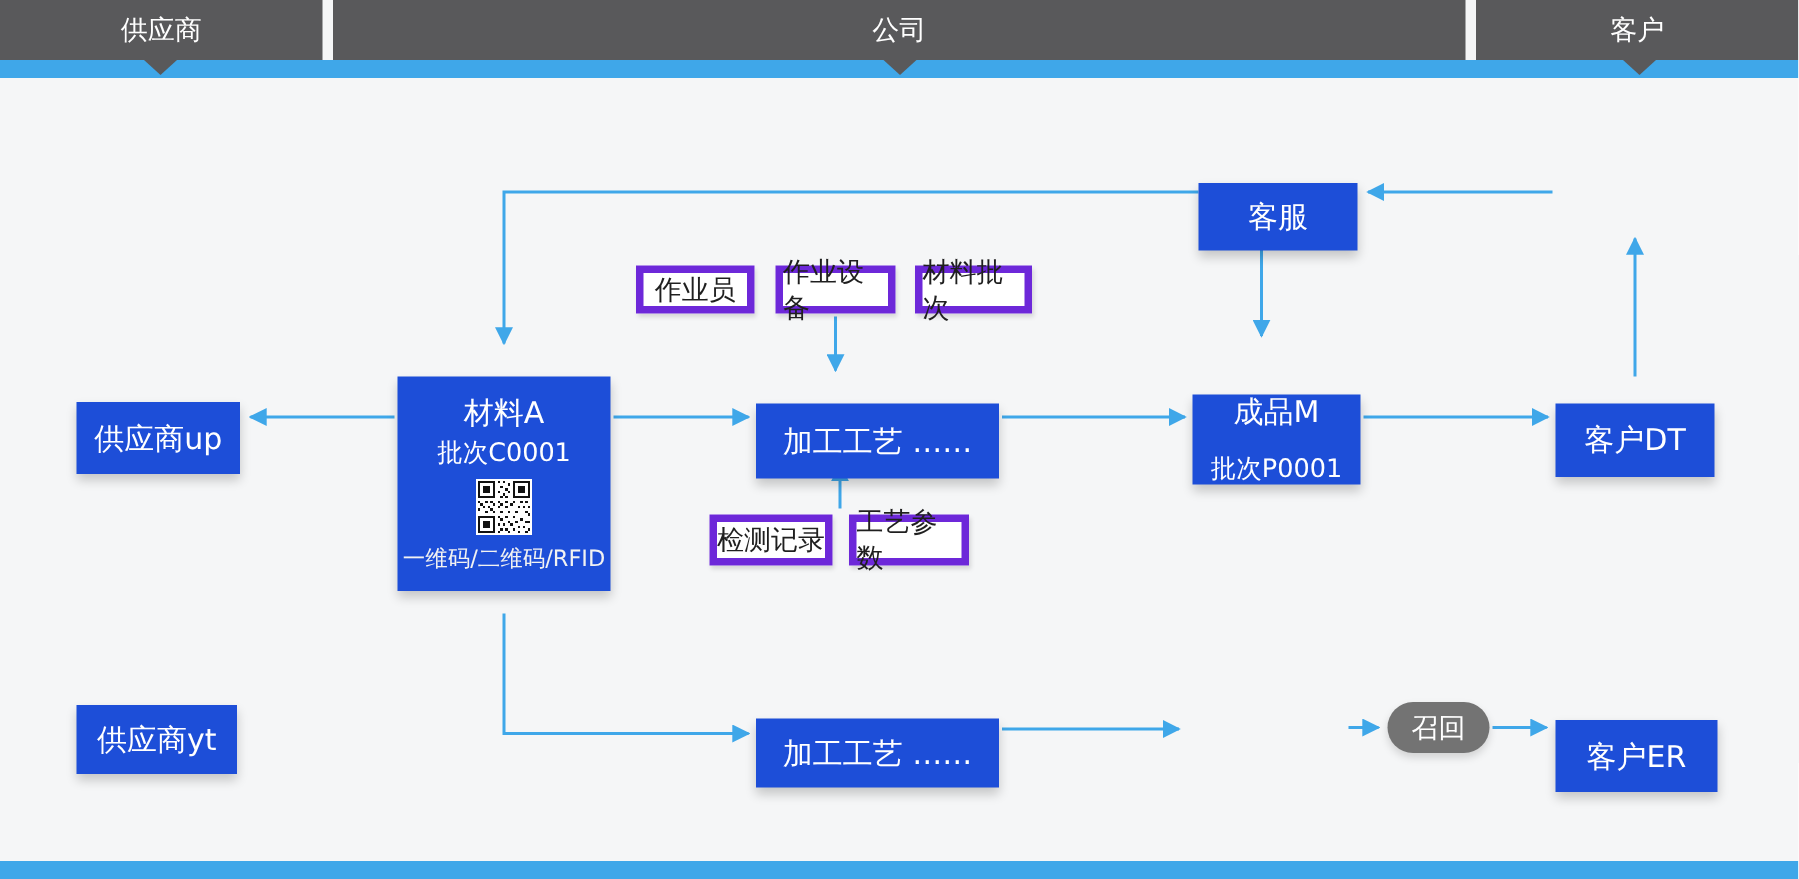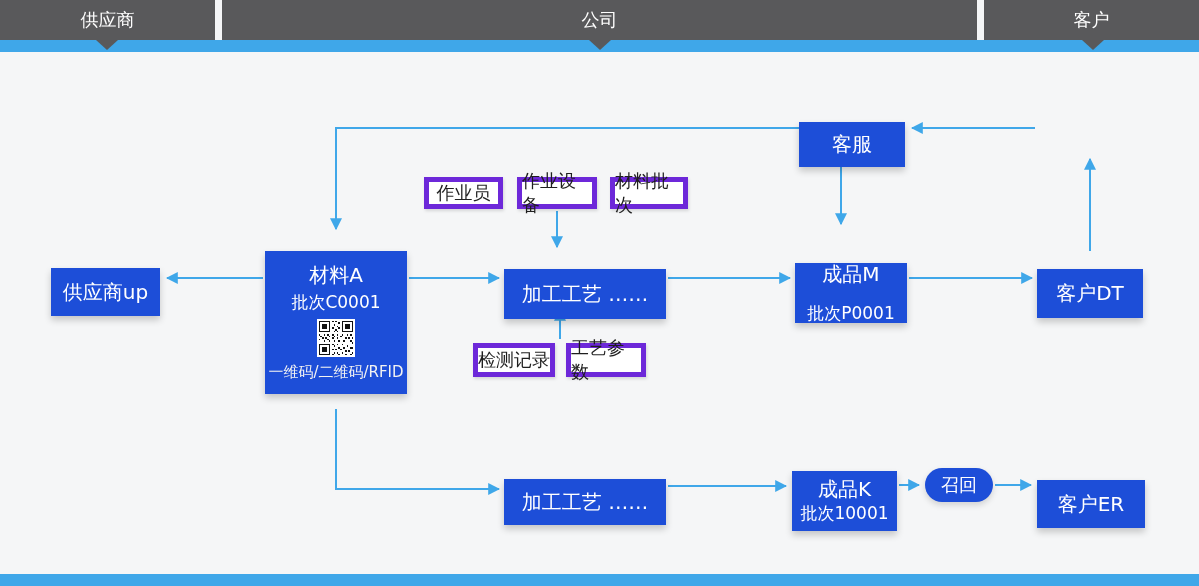--- a/index.html
+++ b/index.html
@@ -23,21 +23,21 @@
   .gcol{flex-direction:column;}
   .sub{font-size:17px;}
   .sub15{font-size:15px;color:#f2f2f2;}
 
   
   .tag{position:absolute;background:#fff;border:5px solid #6d28d9;color:#1f1f1f;
        display:flex;align-items:center;justify-content:center;font-size:18px;
        box-shadow:1px 2px 3px rgba(0,0,0,0.13);box-sizing:border-box;z-index:6;}
 
   
-  .pill{position:absolute;background:#1d4ed8;color:#fff;font-size:18px;display:flex;
+  .pill{position:absolute;background:#737373;color:#fff;font-size:18px;display:flex;
         align-items:center;justify-content:center;border-radius:17px;
         box-shadow:0 3px 6px rgba(0,0,0,0.15);z-index:6;}
 
   svg.arrows{position:absolute;left:0;top:0;z-index:5;pointer-events:none;}
   svg.qr{display:block;margin:2px 0;}
 </style>
 </head>
 <body>
 
 <div class="stage">
@@ -118,26 +118,23 @@
   </div>
 
   <div class="gbox" style="left:1037px;top:253px;width:106px;height:49px;">客户DT</div>
 
   <div class="tag" style="left:424px;top:177px;width:79px;height:32px;">作业员</div>
   <div class="tag" style="left:517px;top:177px;width:80px;height:32px;">作业设备</div>
   <div class="tag" style="left:610px;top:177px;width:78px;height:32px;">材料批次</div>
   <div class="tag" style="left:473px;top:343px;width:82px;height:34px;">检测记录</div>
   <div class="tag" style="left:566px;top:343px;width:80px;height:34px;">工艺参数</div>
 
+  <div class="gbox" style="left:51px;top:454px;width:107px;height:46px;">供应商yt</div>
   <div class="gbox" style="left:504px;top:463px;width:162px;height:46px;">加工工艺 ……</div>
 
-  <div class="gbox gcol" style="left:792px;top:455px;width:105px;height:60px;gap:1px;">
-    <div>成品K</div>
-    <div class="sub">批次10001</div>
-  </div>
 
   <div class="pill" style="left:925px;top:468px;width:68px;height:34px;">召回</div>
 
   <div class="gbox" style="left:1037px;top:464px;width:108px;height:48px;">客户ER</div>
 
   <div class="blue-bar" style="top:574px;"></div>
 
 </div>
 
 </body></html>

